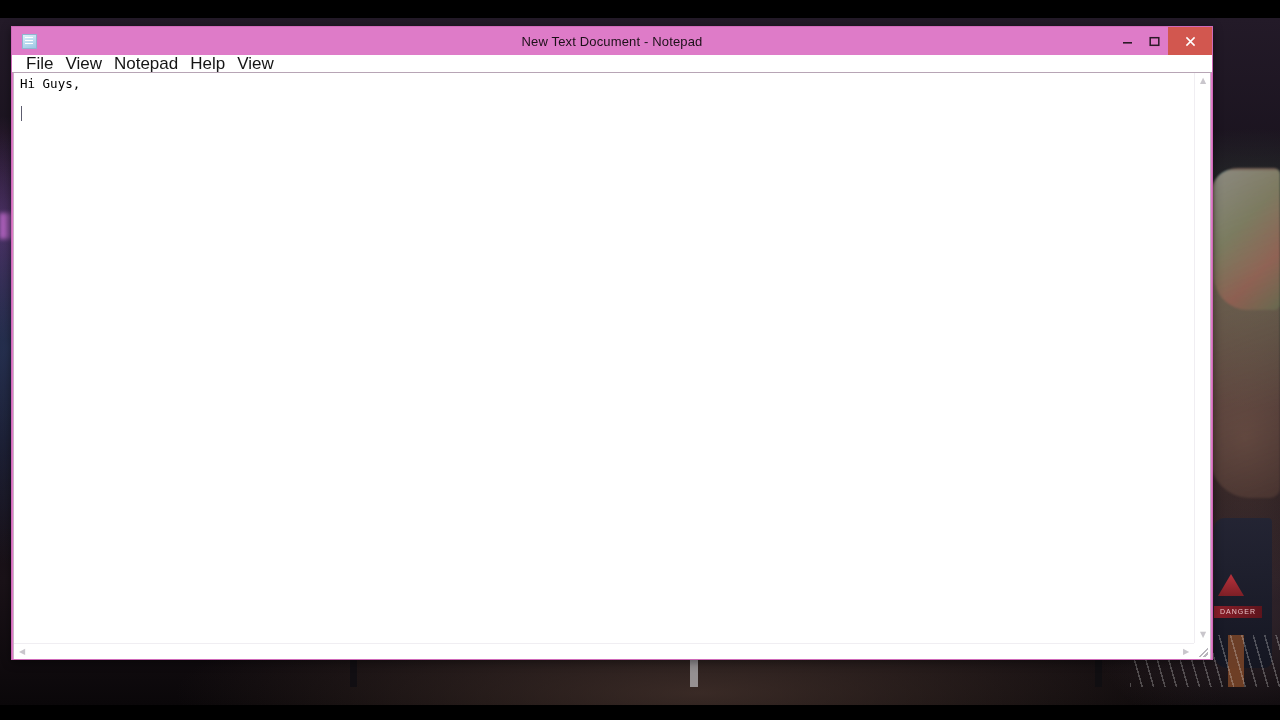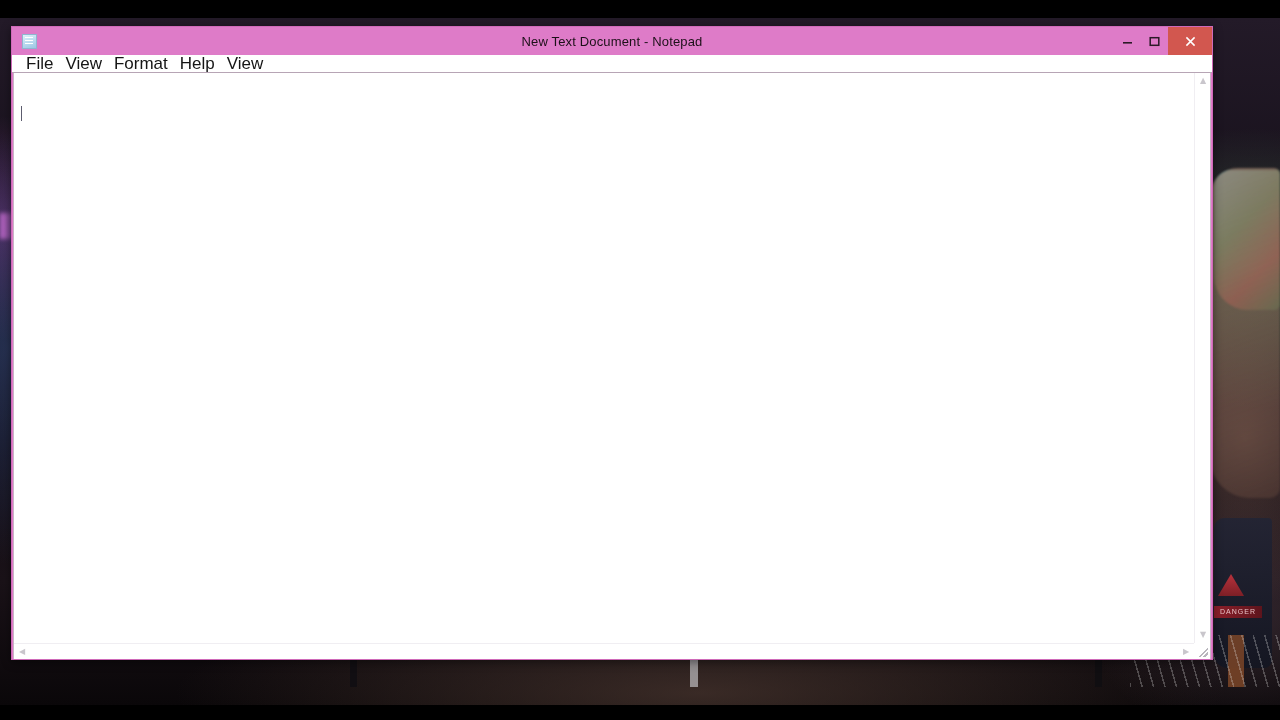--- a/index.html
+++ b/index.html
@@ -301,28 +301,29 @@
           <svg width="11" height="11" viewBox="0 0 11 11" aria-hidden="true">
             <path d="M1.4 1.4 L9.6 9.6 M9.6 1.4 L1.4 9.6" stroke="#ffffff" stroke-width="1.5" fill="none"></path>
           </svg>
         </div>
       </div>
     </div>
 
     <div class="menubar">
       <div class="menu-item">File</div>
       <div class="menu-item">View</div>
-      <div class="menu-item">Format</div>
+      <div class="menu-item">Notepad</div>
       <div class="menu-item">Help</div>
       <div class="menu-item">View</div>
     </div>
 
     <div class="edit-shell">
 
       <div class="text-area">
+        <div class="doc-line">Hi Guys,</div>
         <div class="doc-line"></div>
         <div class="doc-line"></div>
         <div class="caret"></div>
       </div>
 
       <div class="vscroll">
         <div class="sb-arrow up">▲</div>
         <div class="sb-arrow down">▼</div>
       </div>
 

